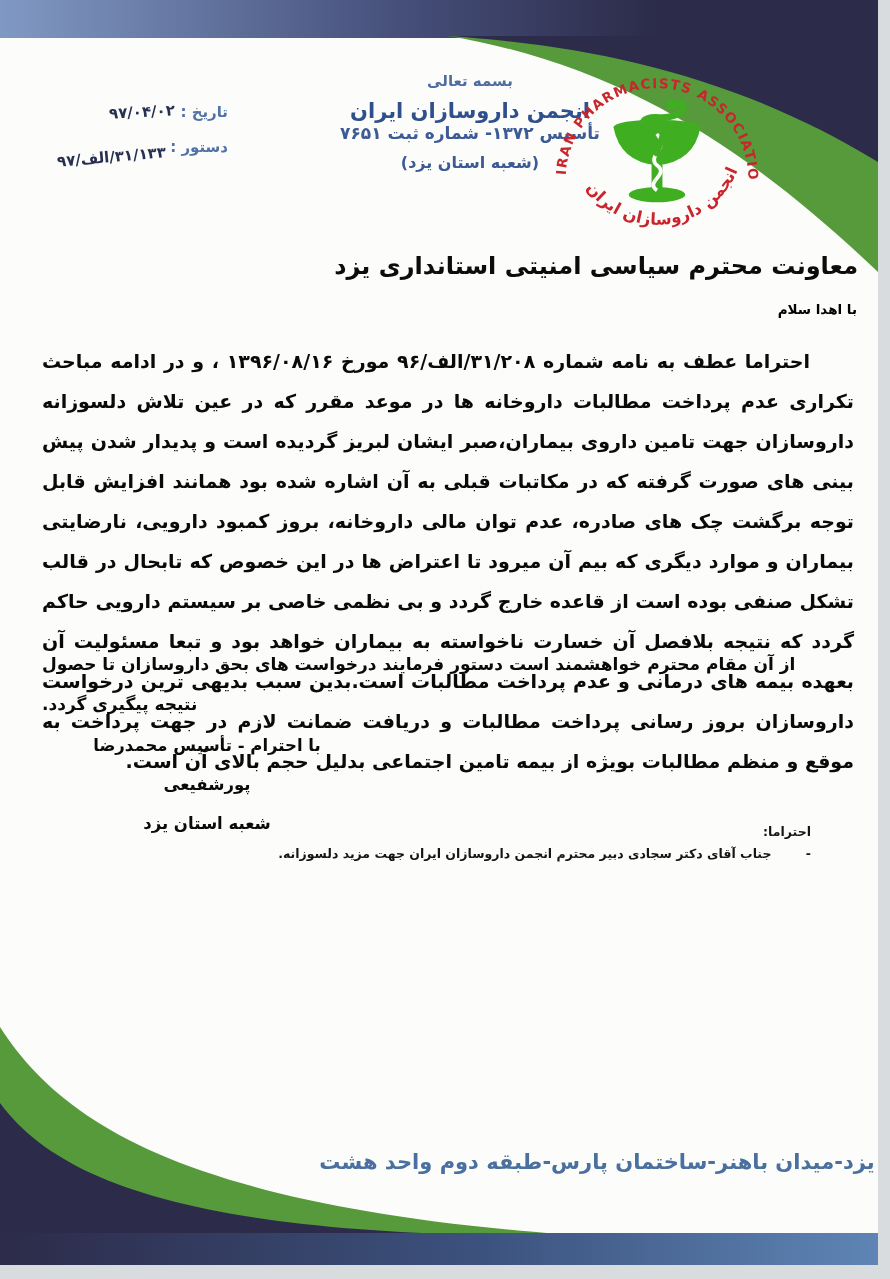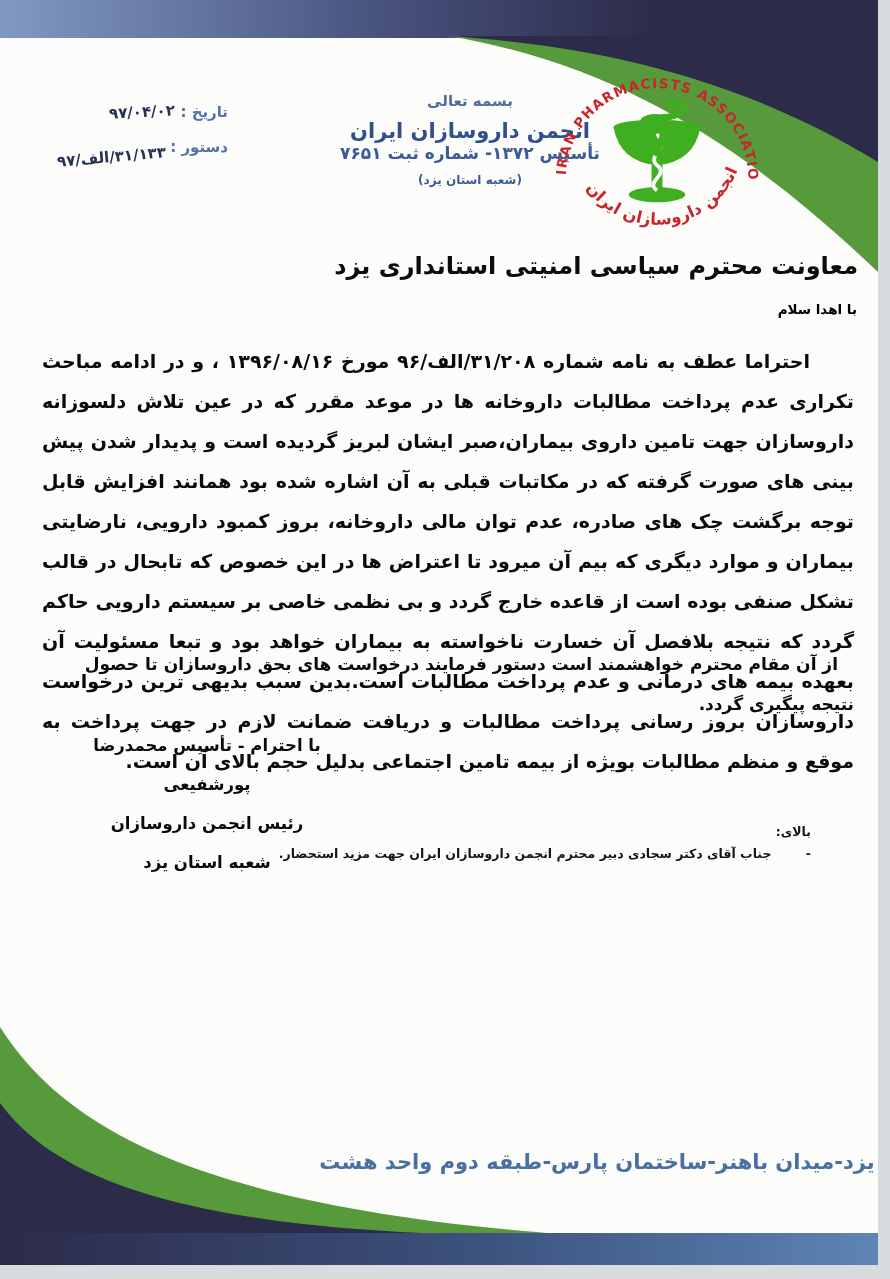--- a/index.html
+++ b/index.html
@@ -25,24 +25,24 @@
   .ref-row{white-space:nowrap;margin-bottom:16px;}
   .ref-label{color:#5173a8;font-size:15px;font-weight:600;}
   .ref-value{color:#273052;font-size:15px;font-weight:700;display:inline-block;}
   .ref-value.date{transform:rotate(-3deg);}
   .ref-value.number{transform:rotate(-5deg) translateY(10px);}
 
   .org-block{
     position:absolute;left:322px;top:72px;width:296px;
     direction:rtl;text-align:center;
   }
-  .bismillah{color:#4d6ca2;font-size:15px;font-weight:600;margin-top:20px;}
+  .bismillah{color:#4d6ca2;font-size:15px;font-weight:600;}
   .org-name{color:#2f4f8d;font-size:21px;font-weight:700;margin-top:9px;}
   .org-sub{color:#3c5a95;font-size:17px;font-weight:600;}
-  .org-branch{color:#3c5a95;font-size:12px;font-weight:600;margin-top:10px;}
+  .org-branch{color:#3c5a95;font-size:16px;font-weight:600;margin-top:10px;}
 
   .logo{position:absolute;left:548px;top:62px;}
 
   
   .recipient{
     position:absolute;left:40px;right:20px;top:252px;
     direction:rtl;text-align:right;
     color:#0c0c0c;font-size:24px;font-weight:700;
   }
   .salutation{
@@ -50,21 +50,21 @@
     direction:rtl;text-align:right;
     color:#000000;font-size:13.5px;font-weight:700;
   }
   .body-p1{
     position:absolute;left:42px;right:24px;top:341px;
     direction:rtl;text-align:justify;text-indent:44px;
     color:#0a0a0a;font-size:19px;font-weight:700;line-height:40px;
   }
   .body-p2{
     position:absolute;left:42px;right:24px;top:644px;
-    direction:rtl;text-align:right;text-indent:16px;
+    direction:rtl;text-align:left;text-indent:16px;
     color:#0a0a0a;font-size:17px;font-weight:700;line-height:40px;
   }
   .signature{
     position:absolute;left:48px;top:726px;width:318px;
     direction:rtl;text-align:center;
     color:#0a0a0a;font-size:16.5px;font-weight:700;line-height:39px;
   }
   .cc-block{
     position:absolute;right:67px;top:824px;width:760px;
     direction:rtl;text-align:right;
@@ -153,29 +153,28 @@
   </svg>
 
   <div class="recipient">معاونت محترم سیاسی امنیتی استانداری یزد</div>
   <div class="salutation">با اهدا سلام</div>
 
   <div class="body-p1">احتراما عطف به نامه شماره ۳۱/۲۰۸/الف/۹۶ مورخ ۱۳۹۶/۰۸/۱۶ ، و در ادامه مباحث تکراری عدم پرداخت مطالبات داروخانه ها در موعد مقرر که در عین تلاش دلسوزانه داروسازان جهت تامین داروی بیماران،صبر ایشان لبریز گردیده است و پدیدار شدن پیش بینی های صورت گرفته که در مکاتبات قبلی به آن اشاره شده بود همانند افزایش قابل توجه برگشت چک های صادره، عدم توان مالی داروخانه، بروز کمبود دارویی، نارضایتی بیماران و موارد دیگری که بیم آن میرود تا اعتراض ها در این خصوص که تابحال در قالب تشکل صنفی بوده است از قاعده خارج گردد و بی نظمی خاصی بر سیستم دارویی حاکم گردد که نتیجه بلافصل آن خسارت ناخواسته به بیماران خواهد بود و تبعا مسئولیت آن بعهده بیمه های درمانی و عدم پرداخت مطالبات است.بدین سبب بدیهی ترین درخواست داروسازان بروز رسانی پرداخت مطالبات و دریافت ضمانت لازم در جهت پرداخت به موقع و منظم مطالبات بویژه از بیمه تامین اجتماعی بدلیل حجم بالای آن است.</div>
   <div class="body-p2">از آن مقام محترم خواهشمند است دستور فرمایند درخواست های بحق داروسازان تا حصول نتیجه پیگیری گردد.</div>
 
   <div class="signature">
     <div>با احترام - تأسیس محمدرضا پورشفیعی</div>
-    <div>رئیس انجمن داروسازان</div>
     <div>شعبه استان یزد</div>
   </div>
 
   <div class="cc-block">
-    <div>بالای:</div>
+    <div>احتراما:</div>
     <div class="cc-item">
       <span class="cc-bullet">-</span>
-      <span>جناب آقای دکتر سجادی دبیر محترم انجمن داروسازان ایران جهت مزید استحضار.</span>
+      <span>جناب آقای دکتر سجادی دبیر محترم انجمن داروسازان ایران جهت مزید دلسوزانه.</span>
     </div>
   </div>
 
   <div class="footer">
     <div class="address">یزد-میدان باهنر-ساختمان پارس-طبقه دوم واحد هشت</div>
   </div>
 
 </div>
 
 </body></html>

